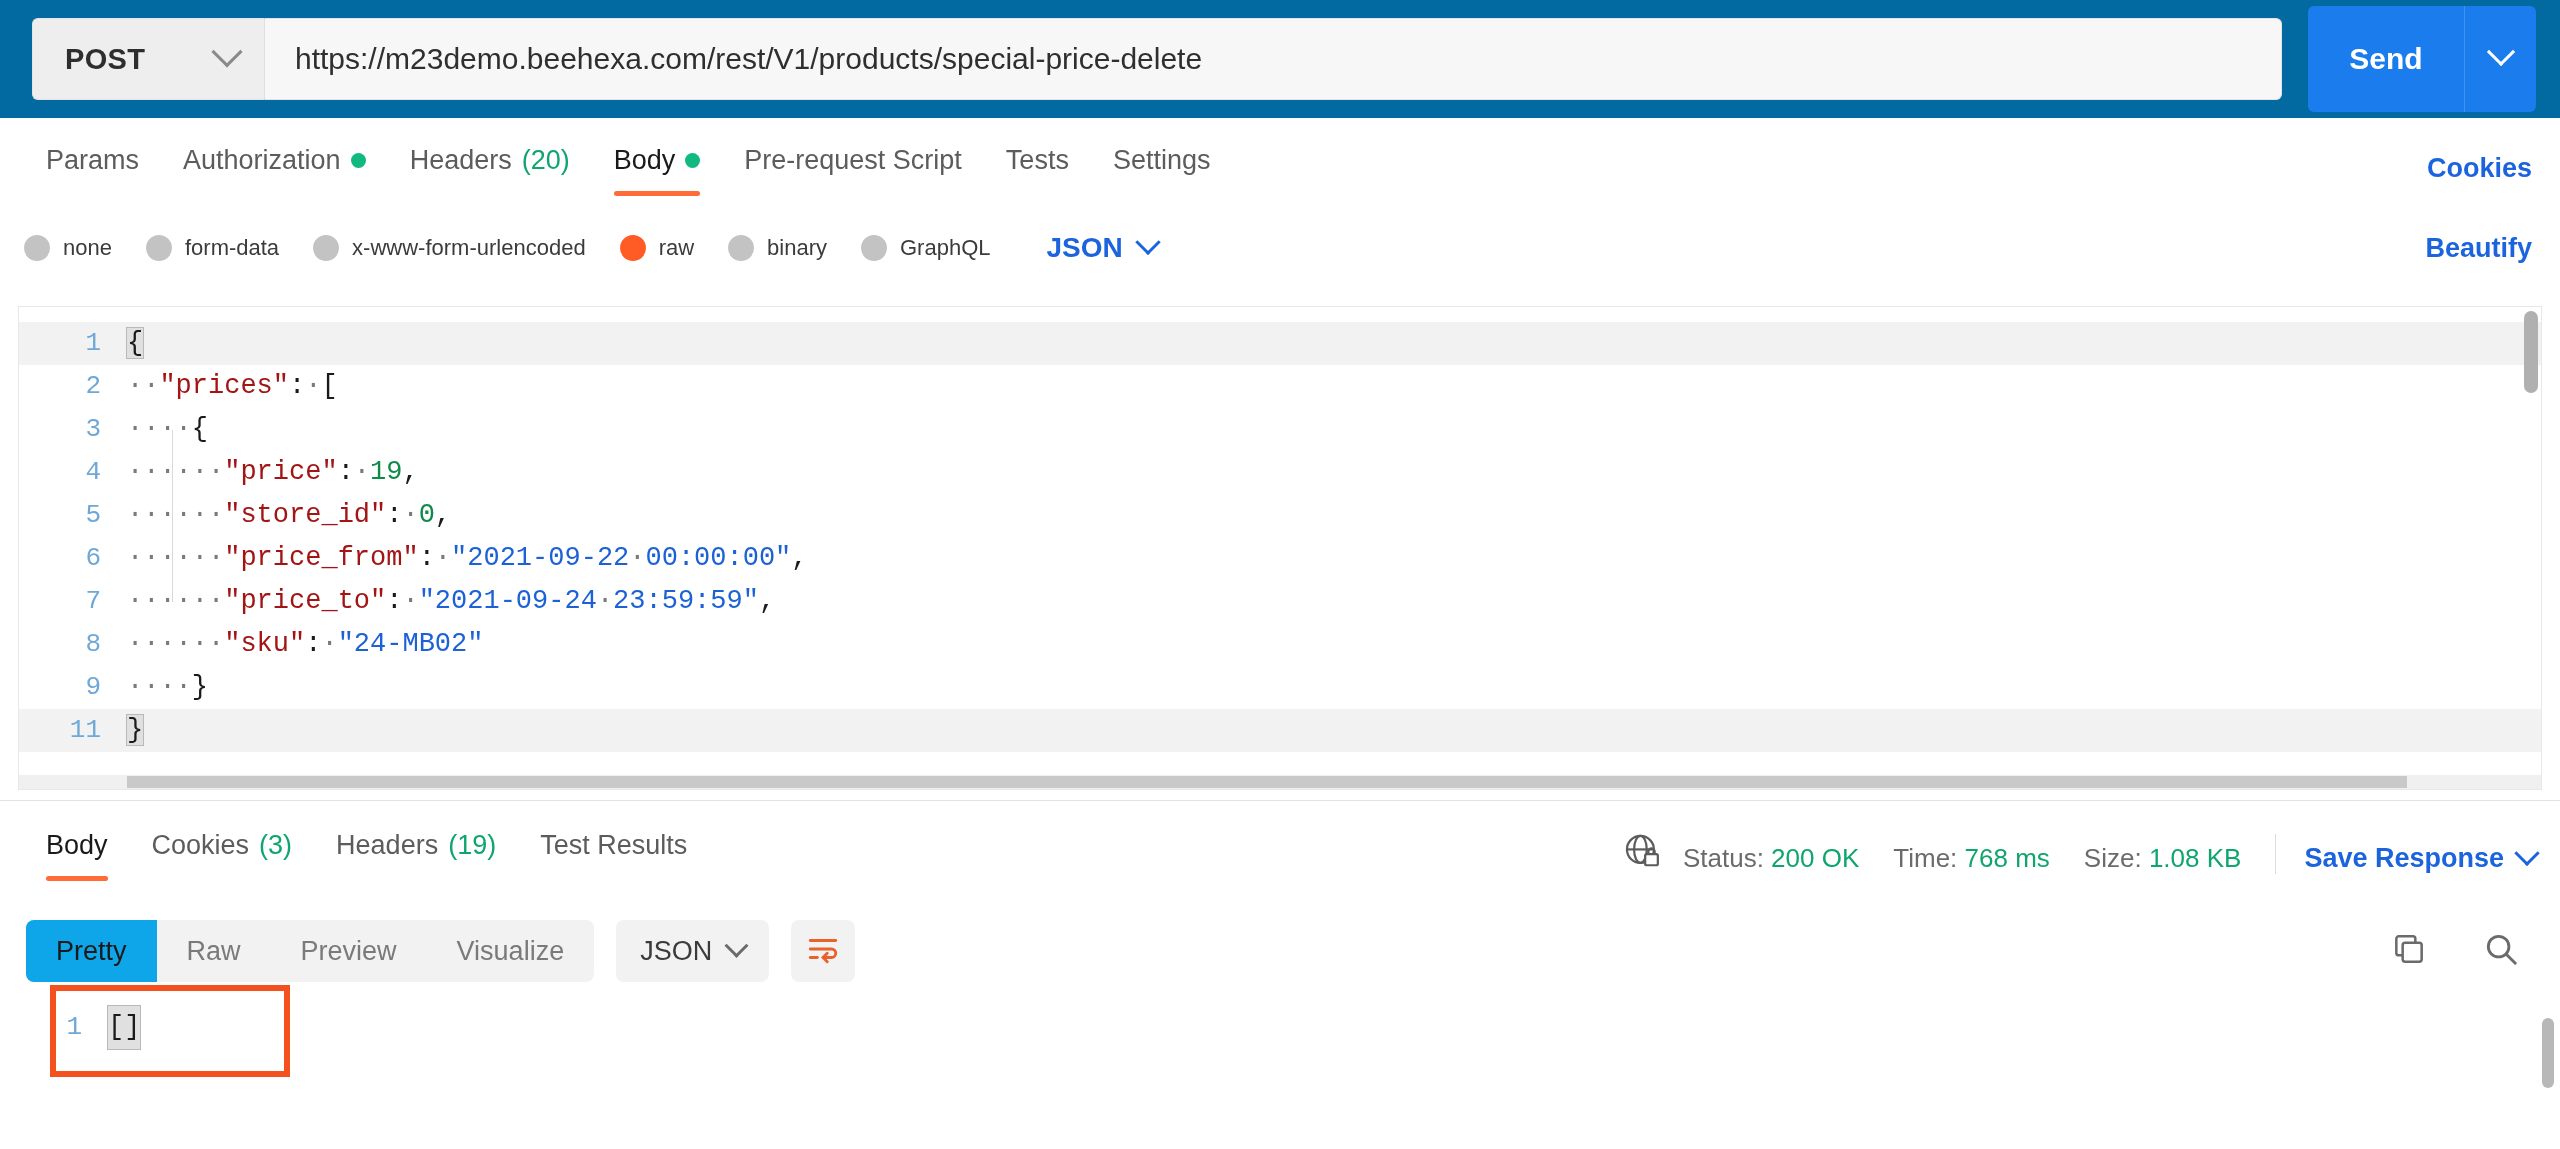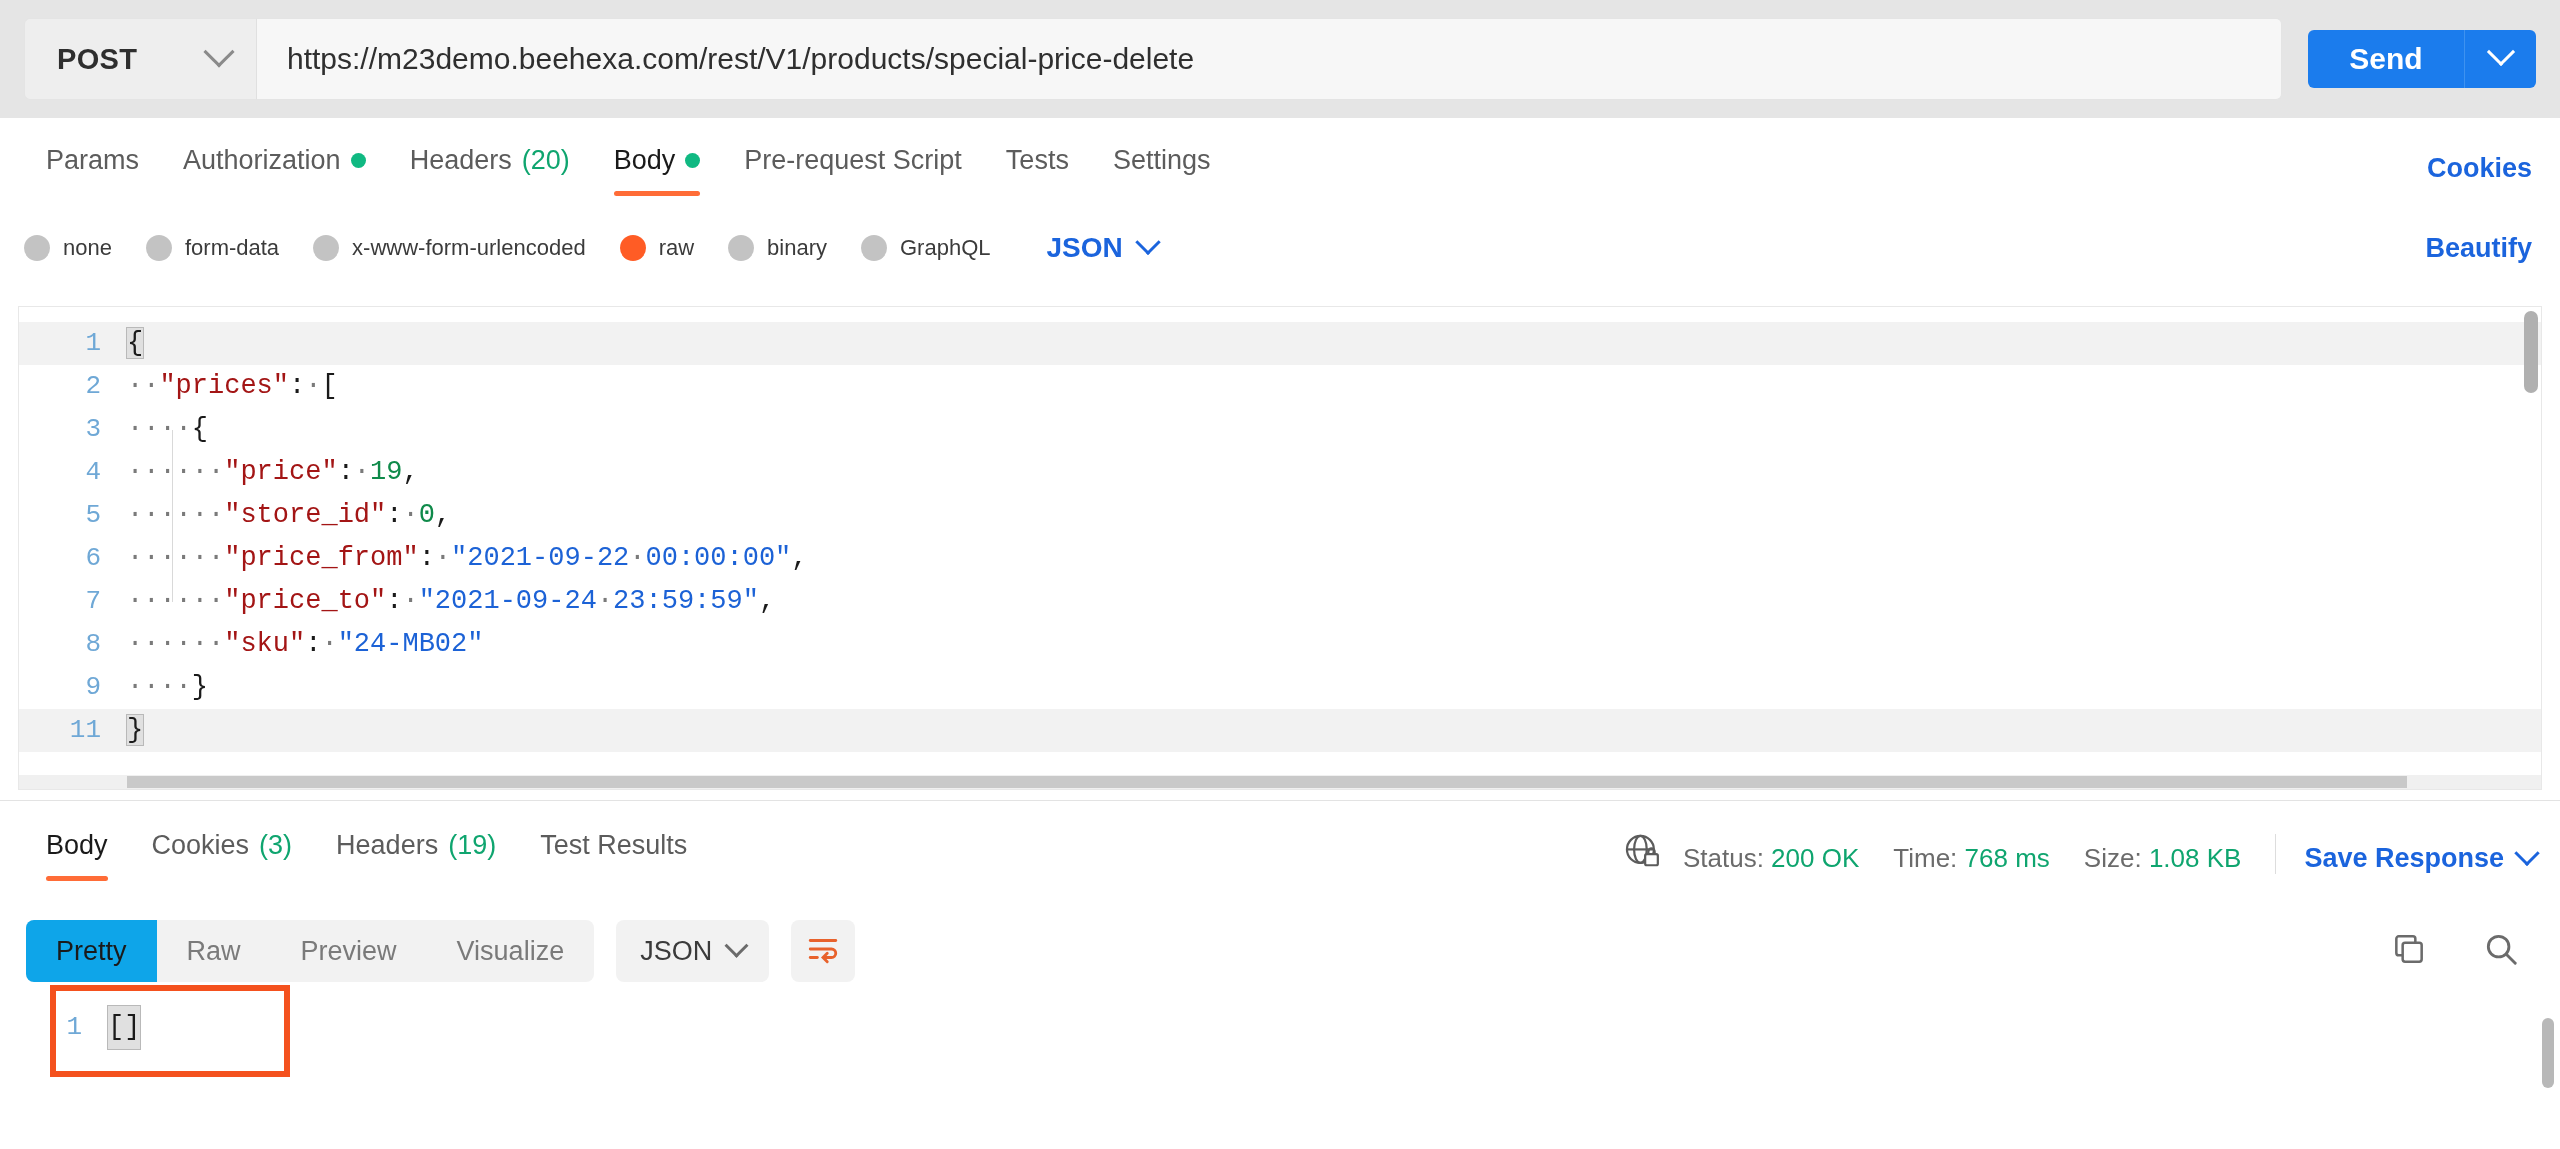--- a/index.html
+++ b/index.html
@@ -12,22 +12,22 @@
   }
   body { position: relative; }
 
   
   .urlbar {
     position: absolute;
     left: 0; top: 0; right: 0;
     height: 118px;
     display: flex;
     align-items: center;
-    padding: 18px 24px 18px 24px;
-    background: #e5e5e5;
+    padding: 18px 24px 18px 32px;
+    background: #0369a1;
   }
   .method-select {
     width: 232px;
     height: 82px;
     background: #eeeeee;
     border: 1px solid #e4e4e4;
     border-right: none;
     border-radius: 6px 0 0 6px;
     display: flex;
     align-items: center;
@@ -59,21 +59,21 @@
     padding: 0 30px;
     font-size: 30px;
     color: #2f2f2f;
     overflow: hidden;
     white-space: nowrap;
     cursor: text;
   }
   .send-group {
     display: flex;
     margin-left: 26px;
-    height: 58px;
+    height: 106px;
     border-radius: 6px;
     overflow: hidden;
     background: #1b7ced;
   }
   .send-btn {
     width: 156px;
     display: flex;
     align-items: center;
     justify-content: center;
     color: #fff;

